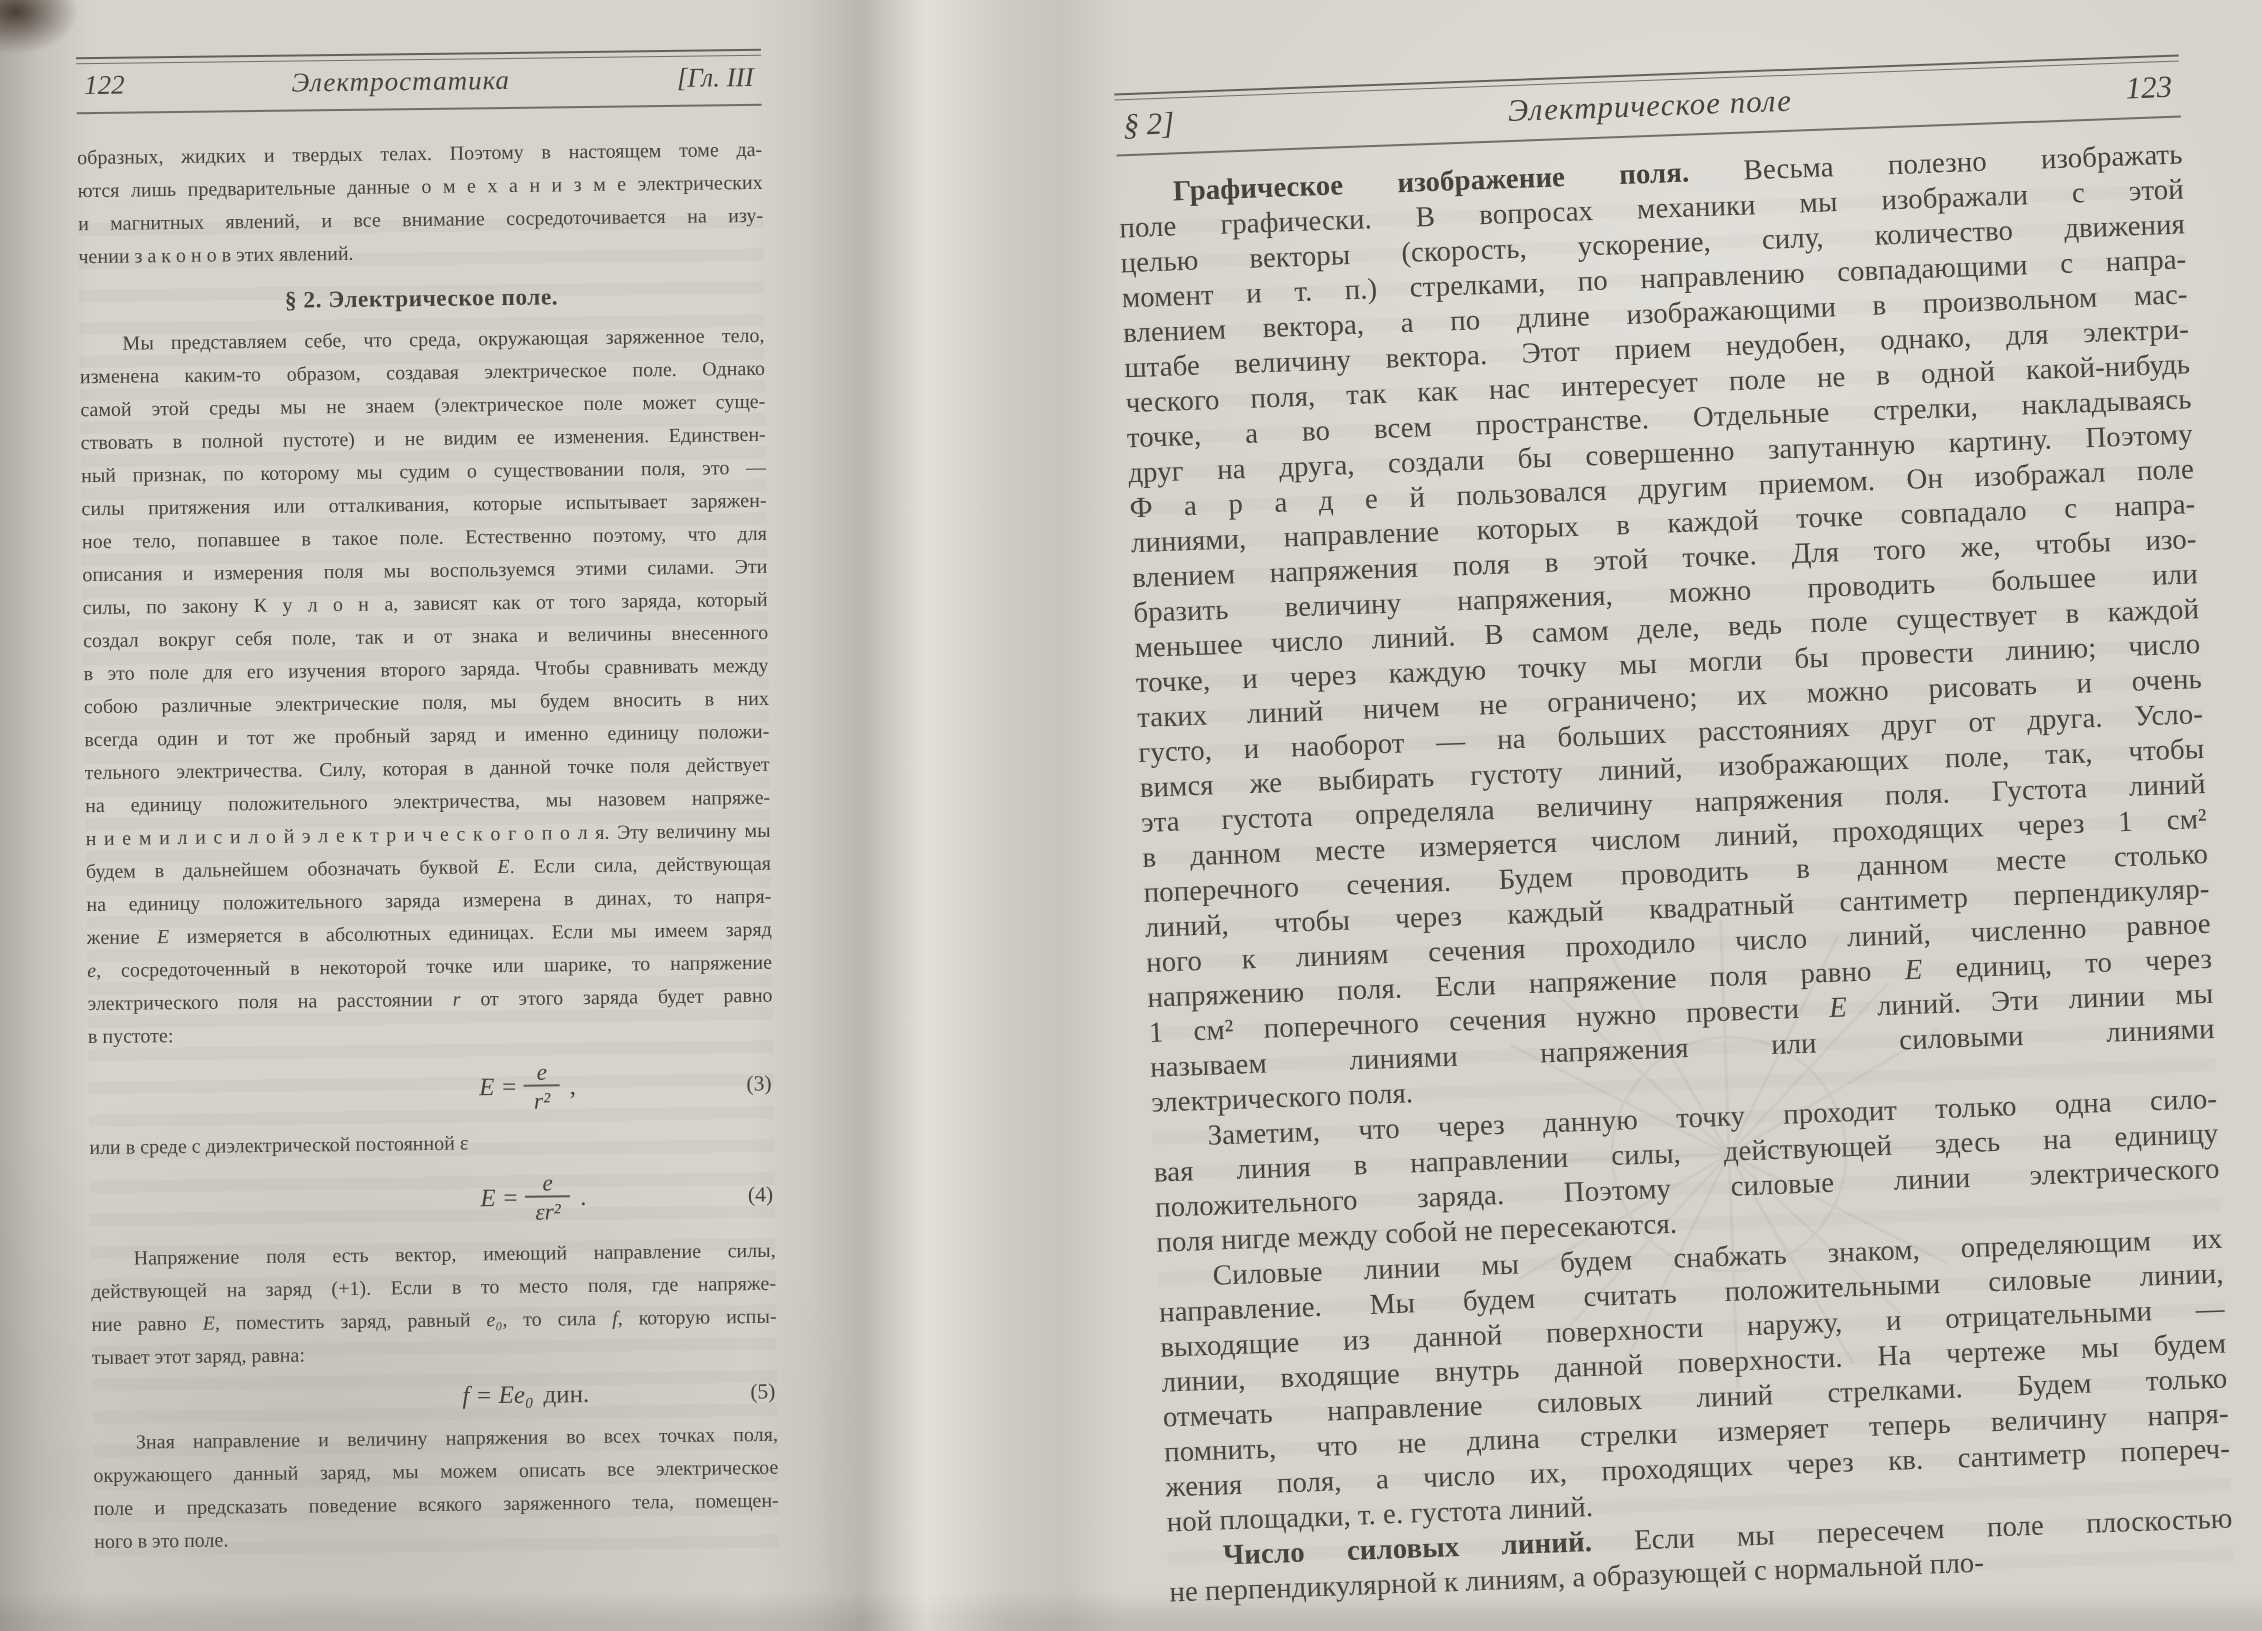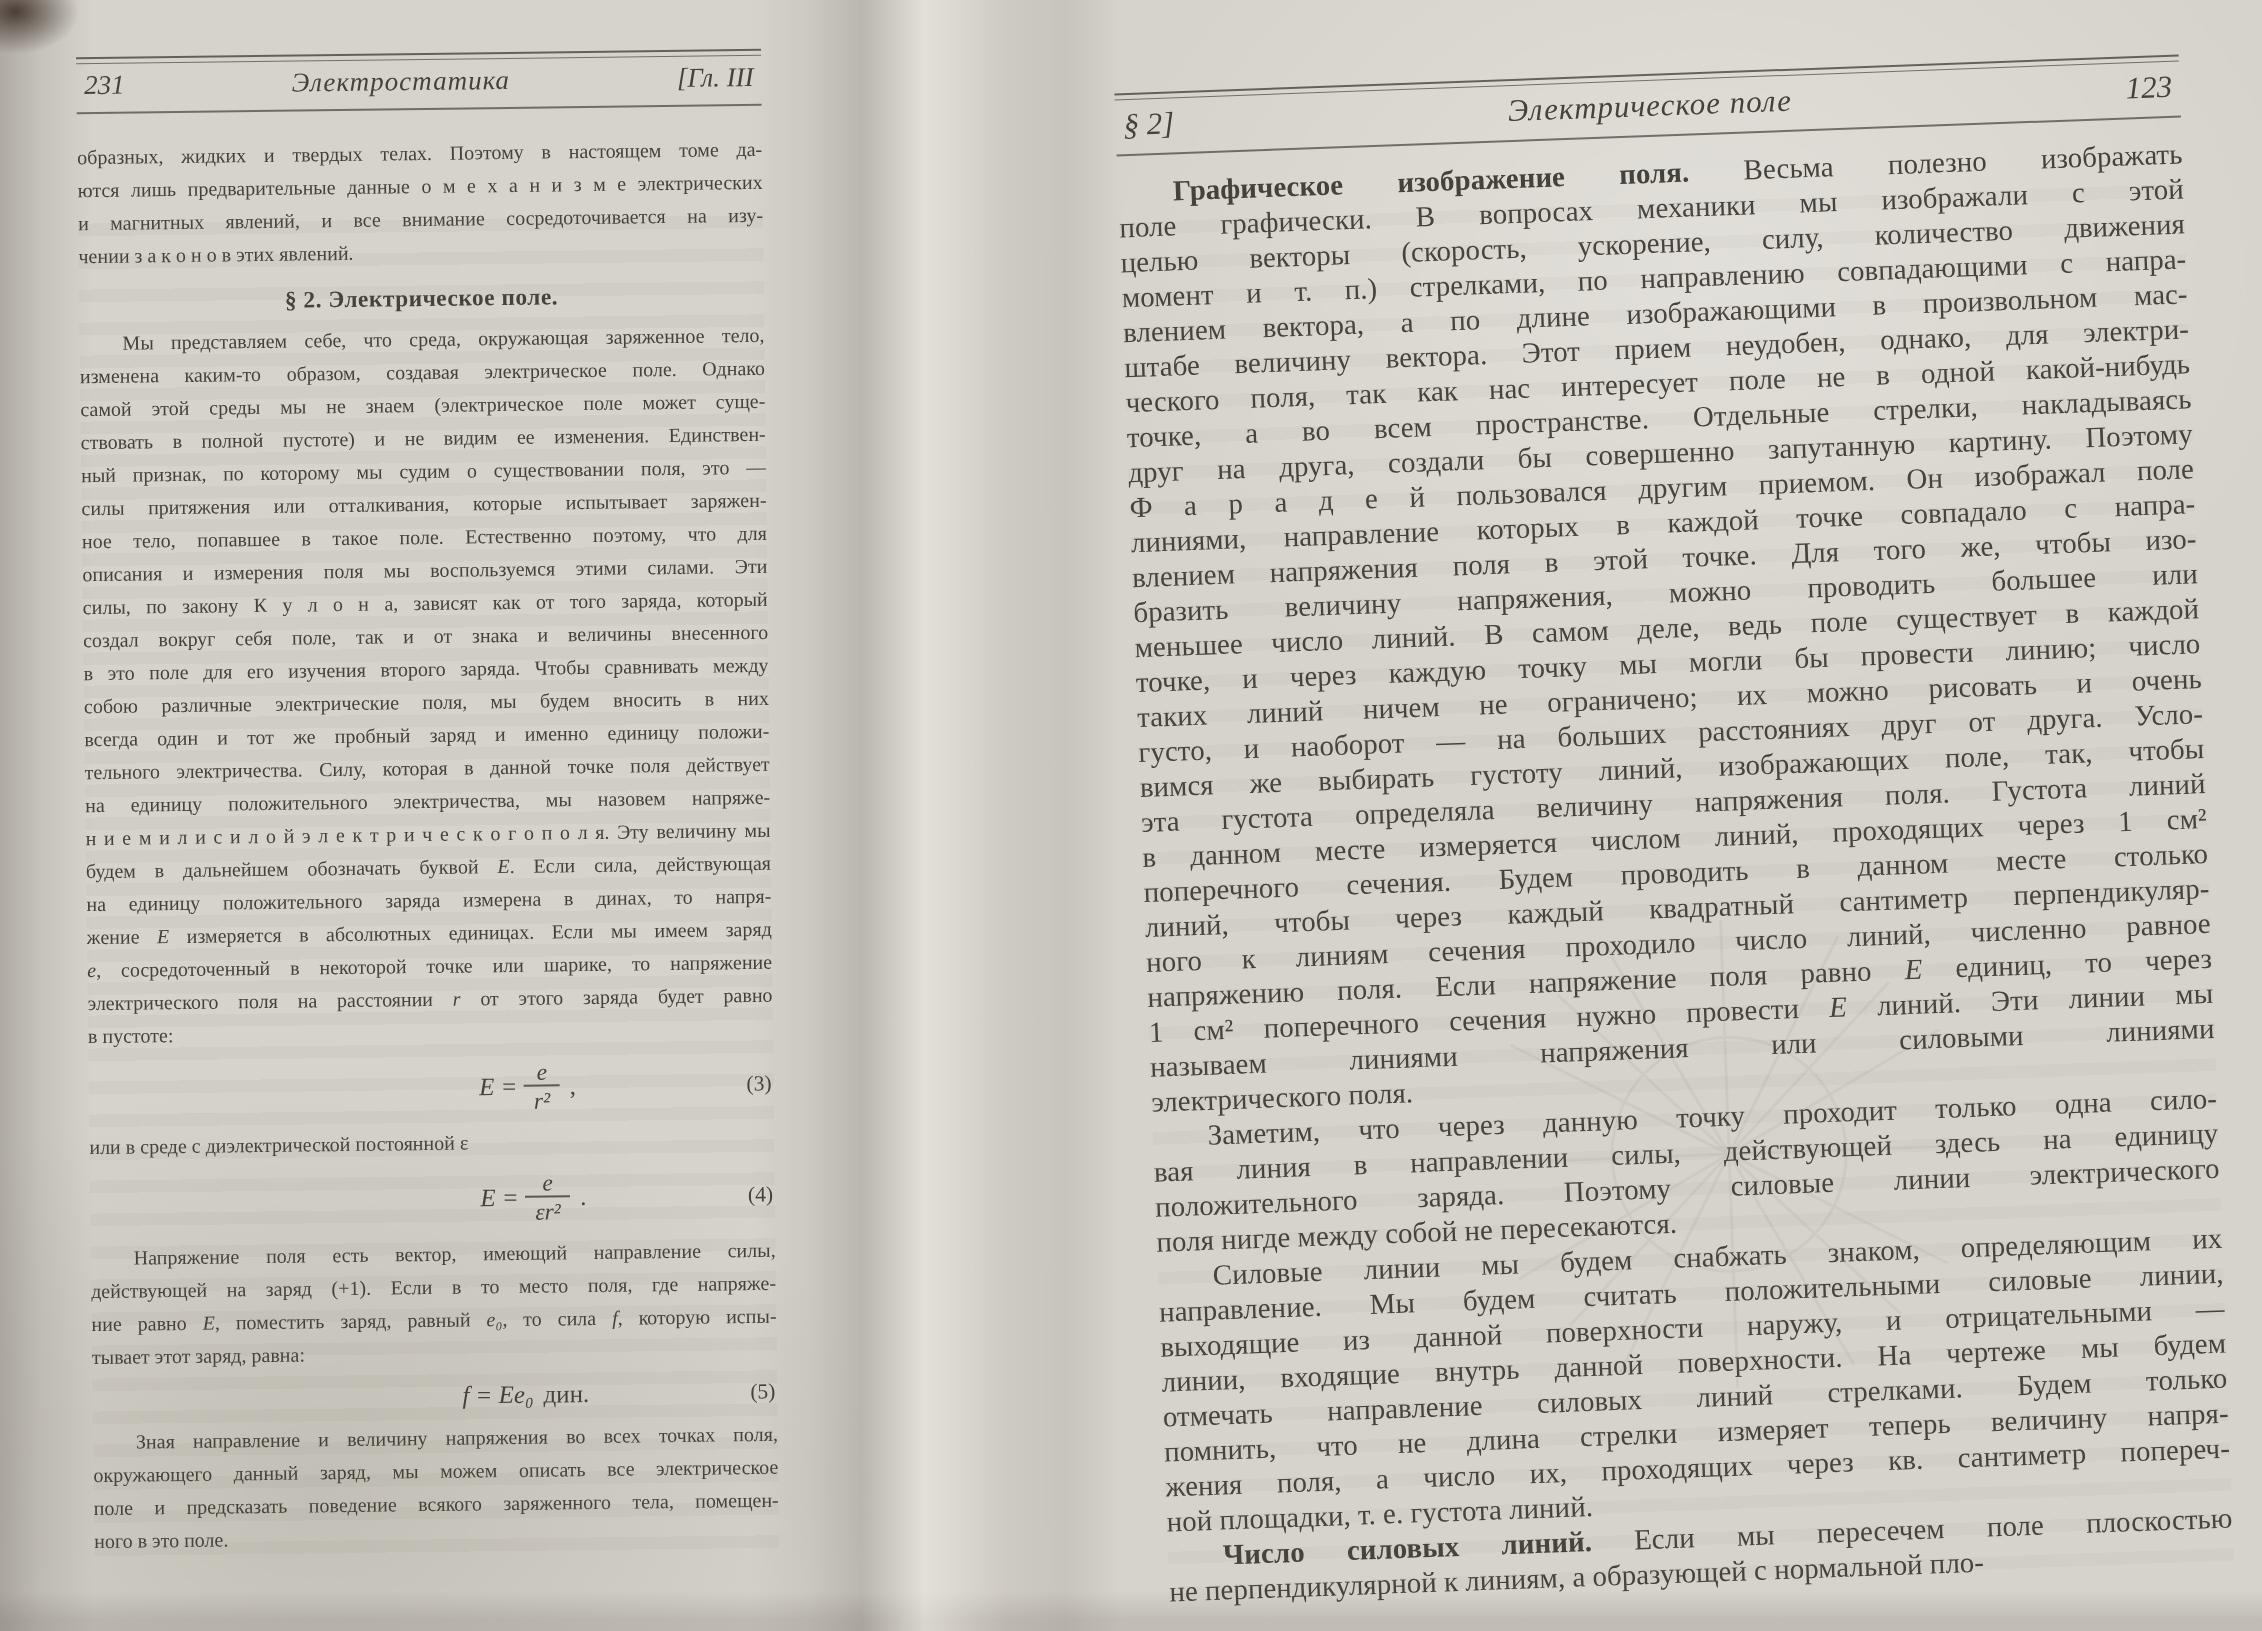--- a/index.html
+++ b/index.html
@@ -76,21 +76,21 @@
   i{font-style:italic;}
 </style>
 </head>
 <body>
 
 <div class="scan">
 
   <div class="page page-left">
     <div class="rule-double"></div>
     <div class="header-row">
-      <span class="hl">231</span>
+      <span class="hl">122</span>
       <span class="hc">Электростатика</span>
       <span class="hr">[Гл. III</span>
     </div>
     <div class="rule-single"></div>
 
     <div class="page-body">
       <div class="para">
           <div class="line">образных, жидких и твердых телах. Поэтому в настоящем томе да-</div>
           <div class="line">ются лишь предварительные данные о м е х а н и з м е электрических</div>
           <div class="line">и магнитных явлений, и все внимание сосредоточивается на изу-</div>

